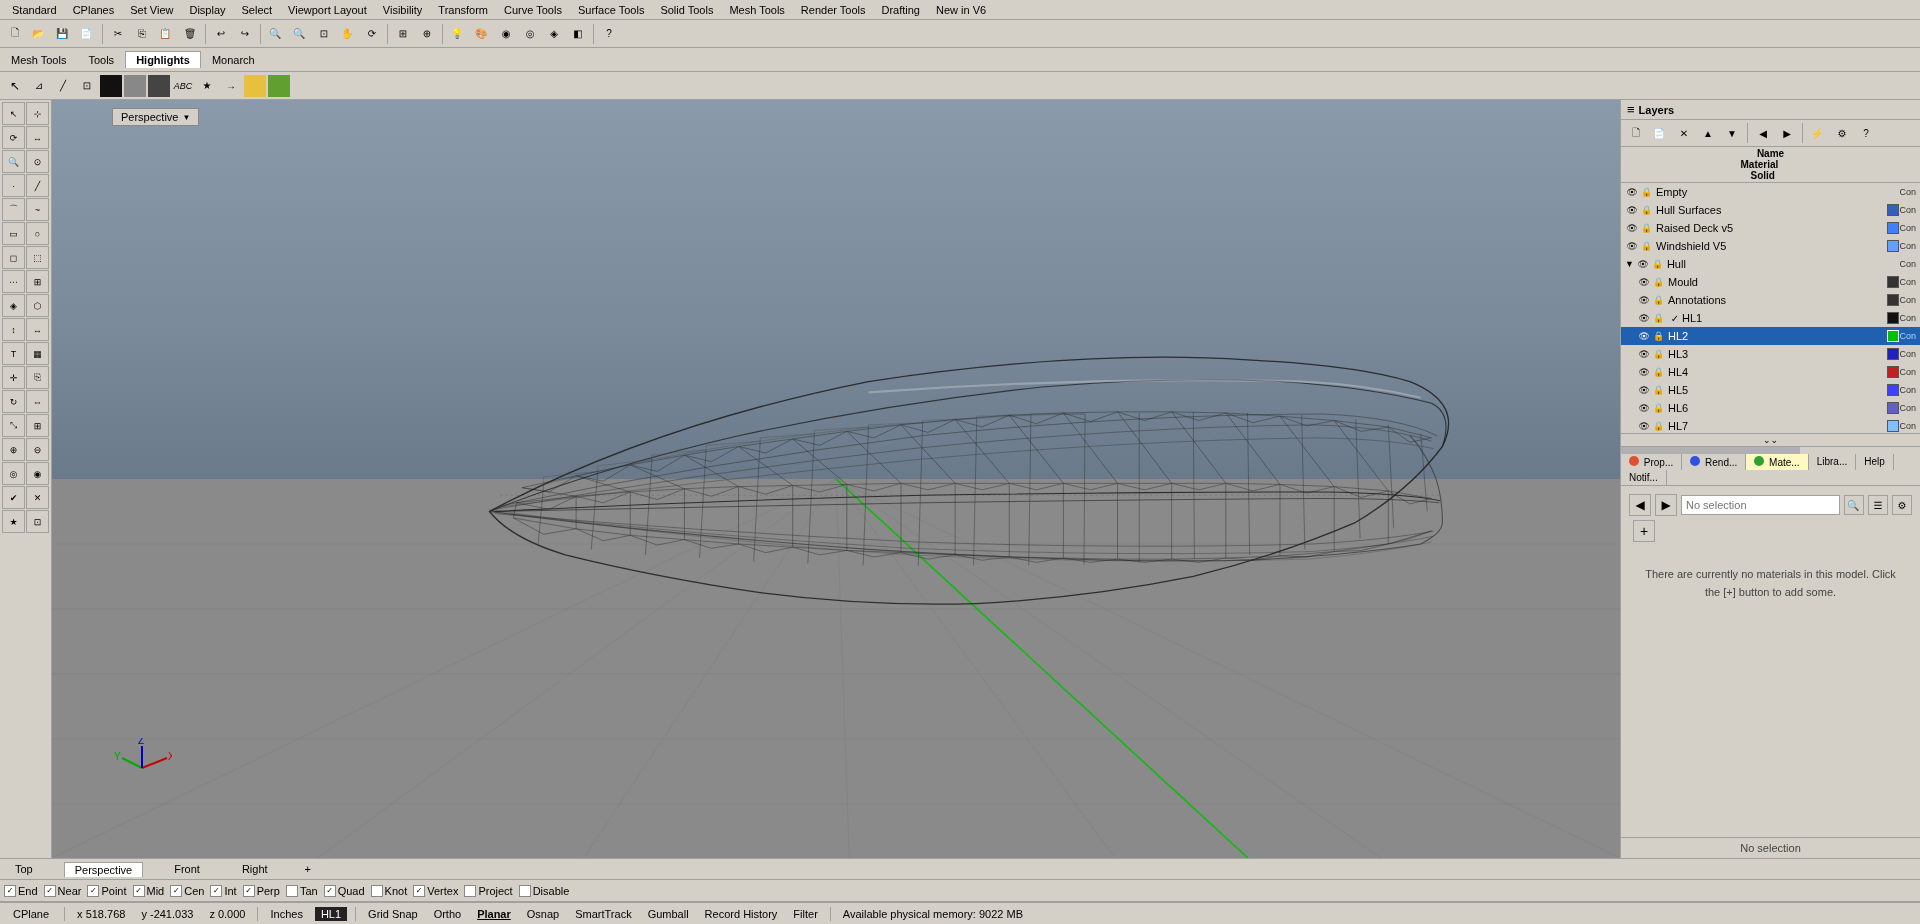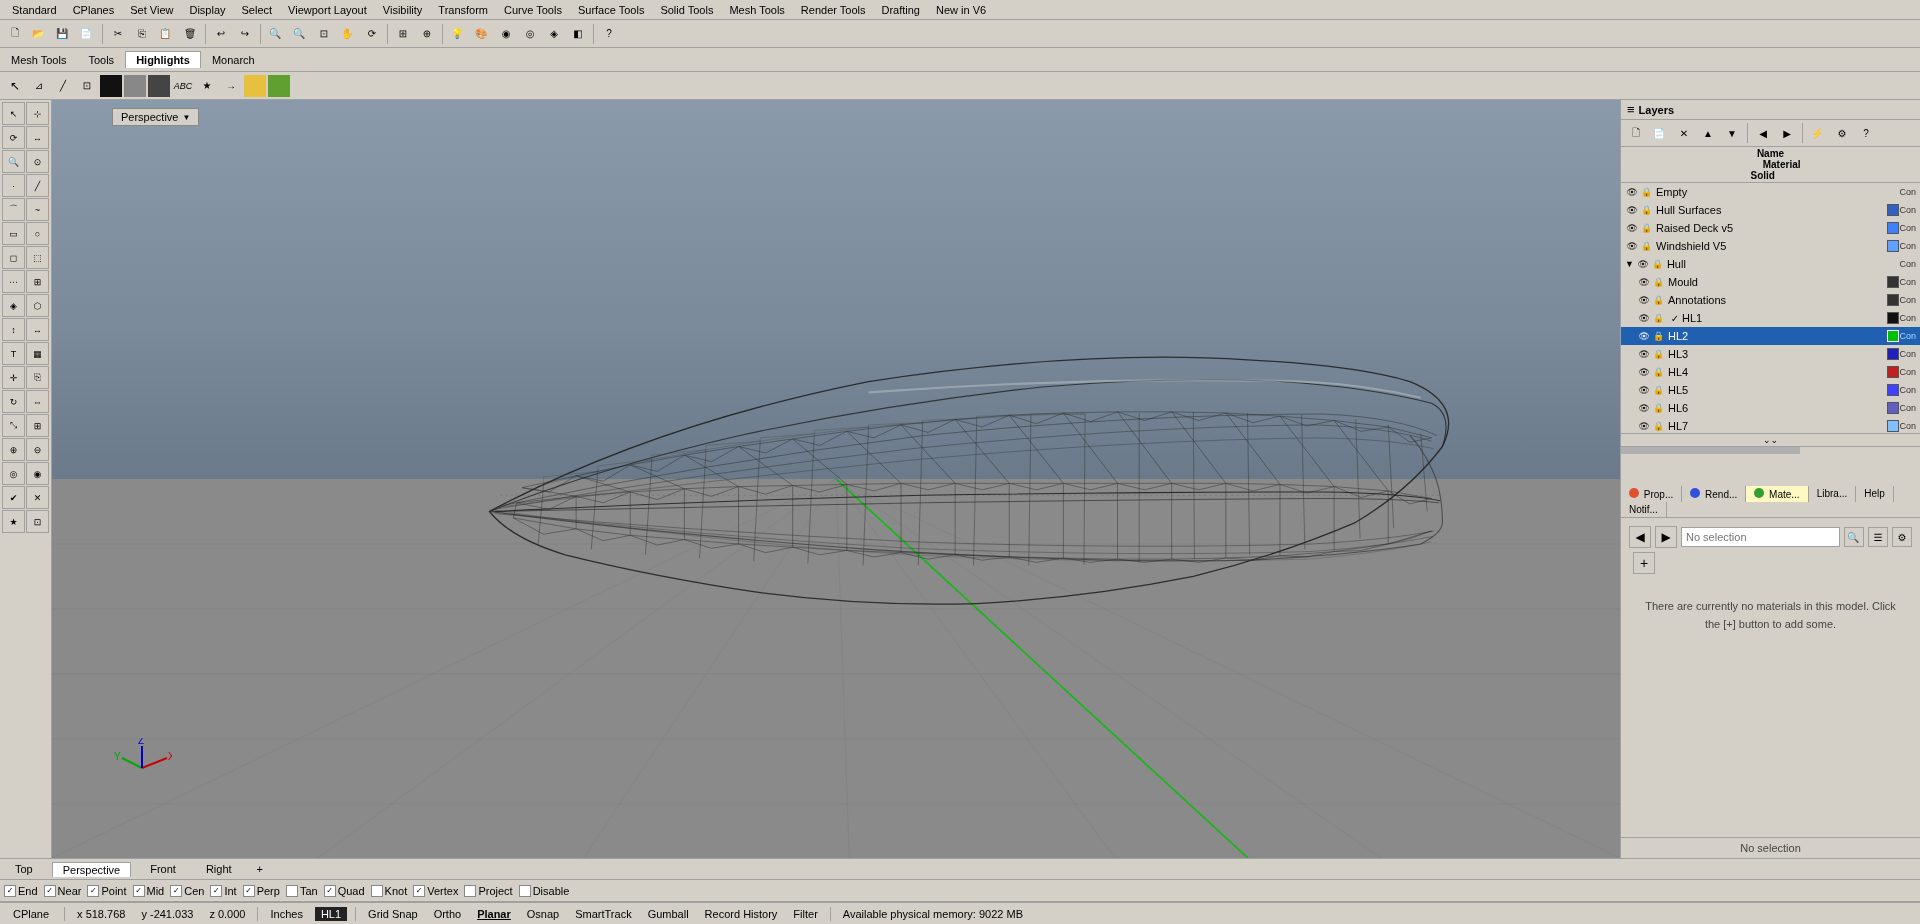--- a/index.html
+++ b/index.html
@@ -31,51 +31,51 @@
     #viewport-title { position: absolute; top: 40px; left: 200px; font-size: 28px; font-weight: bold; color: #333; background: rgba(212,208,200,0.85); padding: 6px 18px; z-index: 10; }
 
     
     #right-panel { width: 300px; background: #d4d0c8; border-left: 1px solid #a0a0a0; display: flex; flex-direction: column; }
 
     
     #layers-header { background: #d4d0c8; padding: 2px 6px; font-size: 11px; font-weight: bold; border-bottom: 1px solid #a0a0a0; display: flex; align-items: center; gap: 4px; }
     #layers-toolbar { display: flex; align-items: center; gap: 2px; padding: 2px 4px; background: #d4d0c8; border-bottom: 1px solid #a0a0a0; }
     #layers-col-header { display: flex; align-items: center; background: #d4d0c8; border-bottom: 1px solid #a0a0a0; padding: 1px 4px; font-size: 10px; font-weight: bold; flex-direction: column; }
     .col-name { flex: 1; }
-    .col-material { width: 60px; text-align: right; }
+    .col-material { width: 60px; text-align: left; }
     .col-line { width: 40px; }
 
     .layer-row { display: flex; align-items: center; padding: 1px 4px; height: 18px; font-size: 11px; cursor: pointer; }
     .layer-row.selected { background: #2060b0; color: white; }
     .layer-row.indent { padding-left: 16px; }
     .layer-name { flex: 1; white-space: nowrap; overflow: hidden; text-overflow: ellipsis; }
     .layer-icons { display: flex; gap: 1px; align-items: center; margin-right: 2px; }
     .layer-icon { width: 14px; height: 14px; display: flex; align-items: center; justify-content: center; font-size: 9px; cursor: pointer; }
     .layer-color { width: 12px; height: 12px; border: 1px solid #555; display: inline-block; }
     .layer-check { width: 14px; text-align: center; font-size: 10px; }
     .layer-con { font-size: 9px; color: #333; }
 
     
-    #right-tabs { display: flex; background: #d4d0c8; border-bottom: 1px solid #a0a0a0; flex-wrap: wrap; margin-top: 32px; }
+    #right-tabs { display: flex; background: #d4d0c8; border-bottom: 1px solid #a0a0a0; flex-wrap: wrap; }
     .right-tab { padding: 2px 8px; font-size: 10px; cursor: pointer; border-right: 1px solid #a0a0a0; white-space: nowrap; }
     .right-tab.active { background: #fef9c3; }
     .right-tab-icon { display: inline-block; width: 10px; height: 10px; border-radius: 50%; margin-right: 2px; }
 
     
     #properties-area { flex: 1; background: #d4d0c8; padding: 8px; font-size: 11px; }
     #search-input { flex: 1; height: 20px; border: 1px solid #a0a0a0; background: white; padding: 1px 4px; font-size: 11px; }
     .prop-btn { width: 20px; height: 20px; display: flex; align-items: center; justify-content: center; background: #d4d0c8; border: 1px solid #a0a0a0; cursor: pointer; font-size: 10px; }
     #no-materials { font-size: 11px; color: #444; text-align: center; padding: 20px 10px; line-height: 1.6; }
     #add-material-btn { width: 22px; height: 22px; border: 1px solid #a0a0a0; background: #d4d0c8; display: flex; align-items: center; justify-content: center; font-size: 14px; cursor: pointer; margin: 4px; }
 
     
     #layers-list { overflow-y: auto; flex: 1; max-height: 250px; }
 
     
-    #viewport-tabs { display: flex; align-items: center; background: #d4d0c8; height: 22px; border-top: 1px solid #a0a0a0; border-bottom: 1px solid #a0a0a0; padding: 0 4px; gap: 8px; }
+    #viewport-tabs { display: flex; align-items: center; background: #d4d0c8; height: 22px; border-top: 1px solid #a0a0a0; border-bottom: 1px solid #a0a0a0; padding: 0 4px; gap: 20px; }
     .vp-tab { padding: 1px 10px; font-size: 11px; cursor: pointer; background: #d4d0c8; border: 1px solid transparent; }
     .vp-tab.active { background: #fff; border: 1px solid #a0a0a0; border-bottom: none; }
     .vp-tab-add { padding: 1px 6px; font-size: 11px; cursor: pointer; }
 
     
     #osnap-bar { display: flex; align-items: center; background: #d4d0c8; height: 22px; padding: 0 4px; gap: 6px; border-bottom: 1px solid #a0a0a0; font-size: 11px; }
     .osnap-item { display: flex; align-items: center; gap: 2px; cursor: pointer; }
     .osnap-check { width: 12px; height: 12px; border: 1px solid #888; background: white; display: inline-flex; align-items: center; justify-content: center; font-size: 8px; }
 
     

